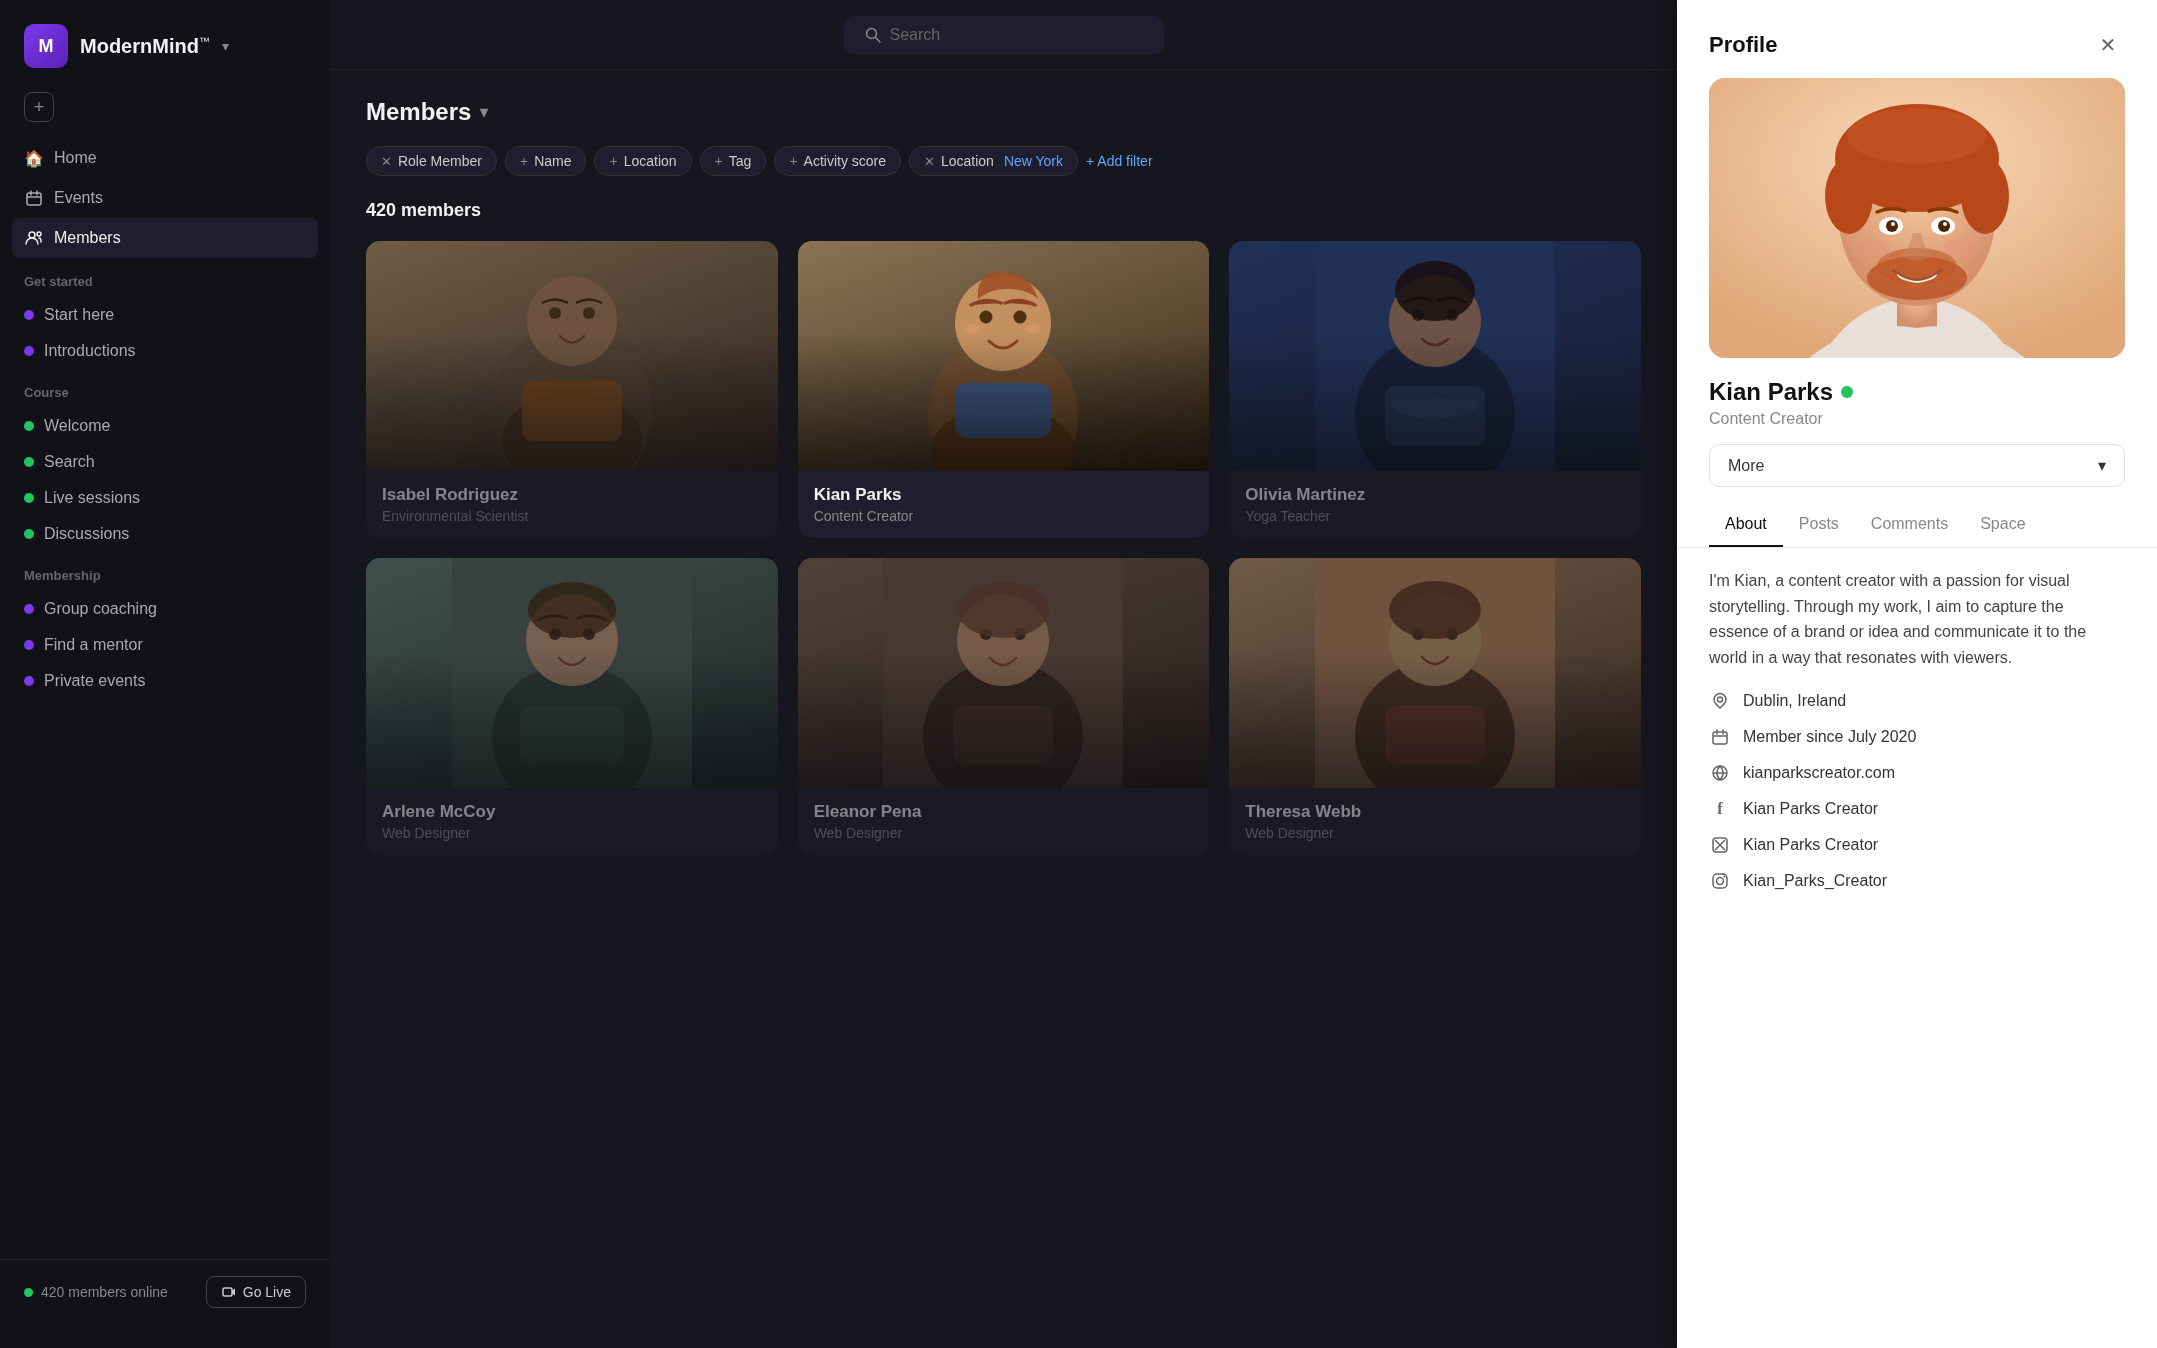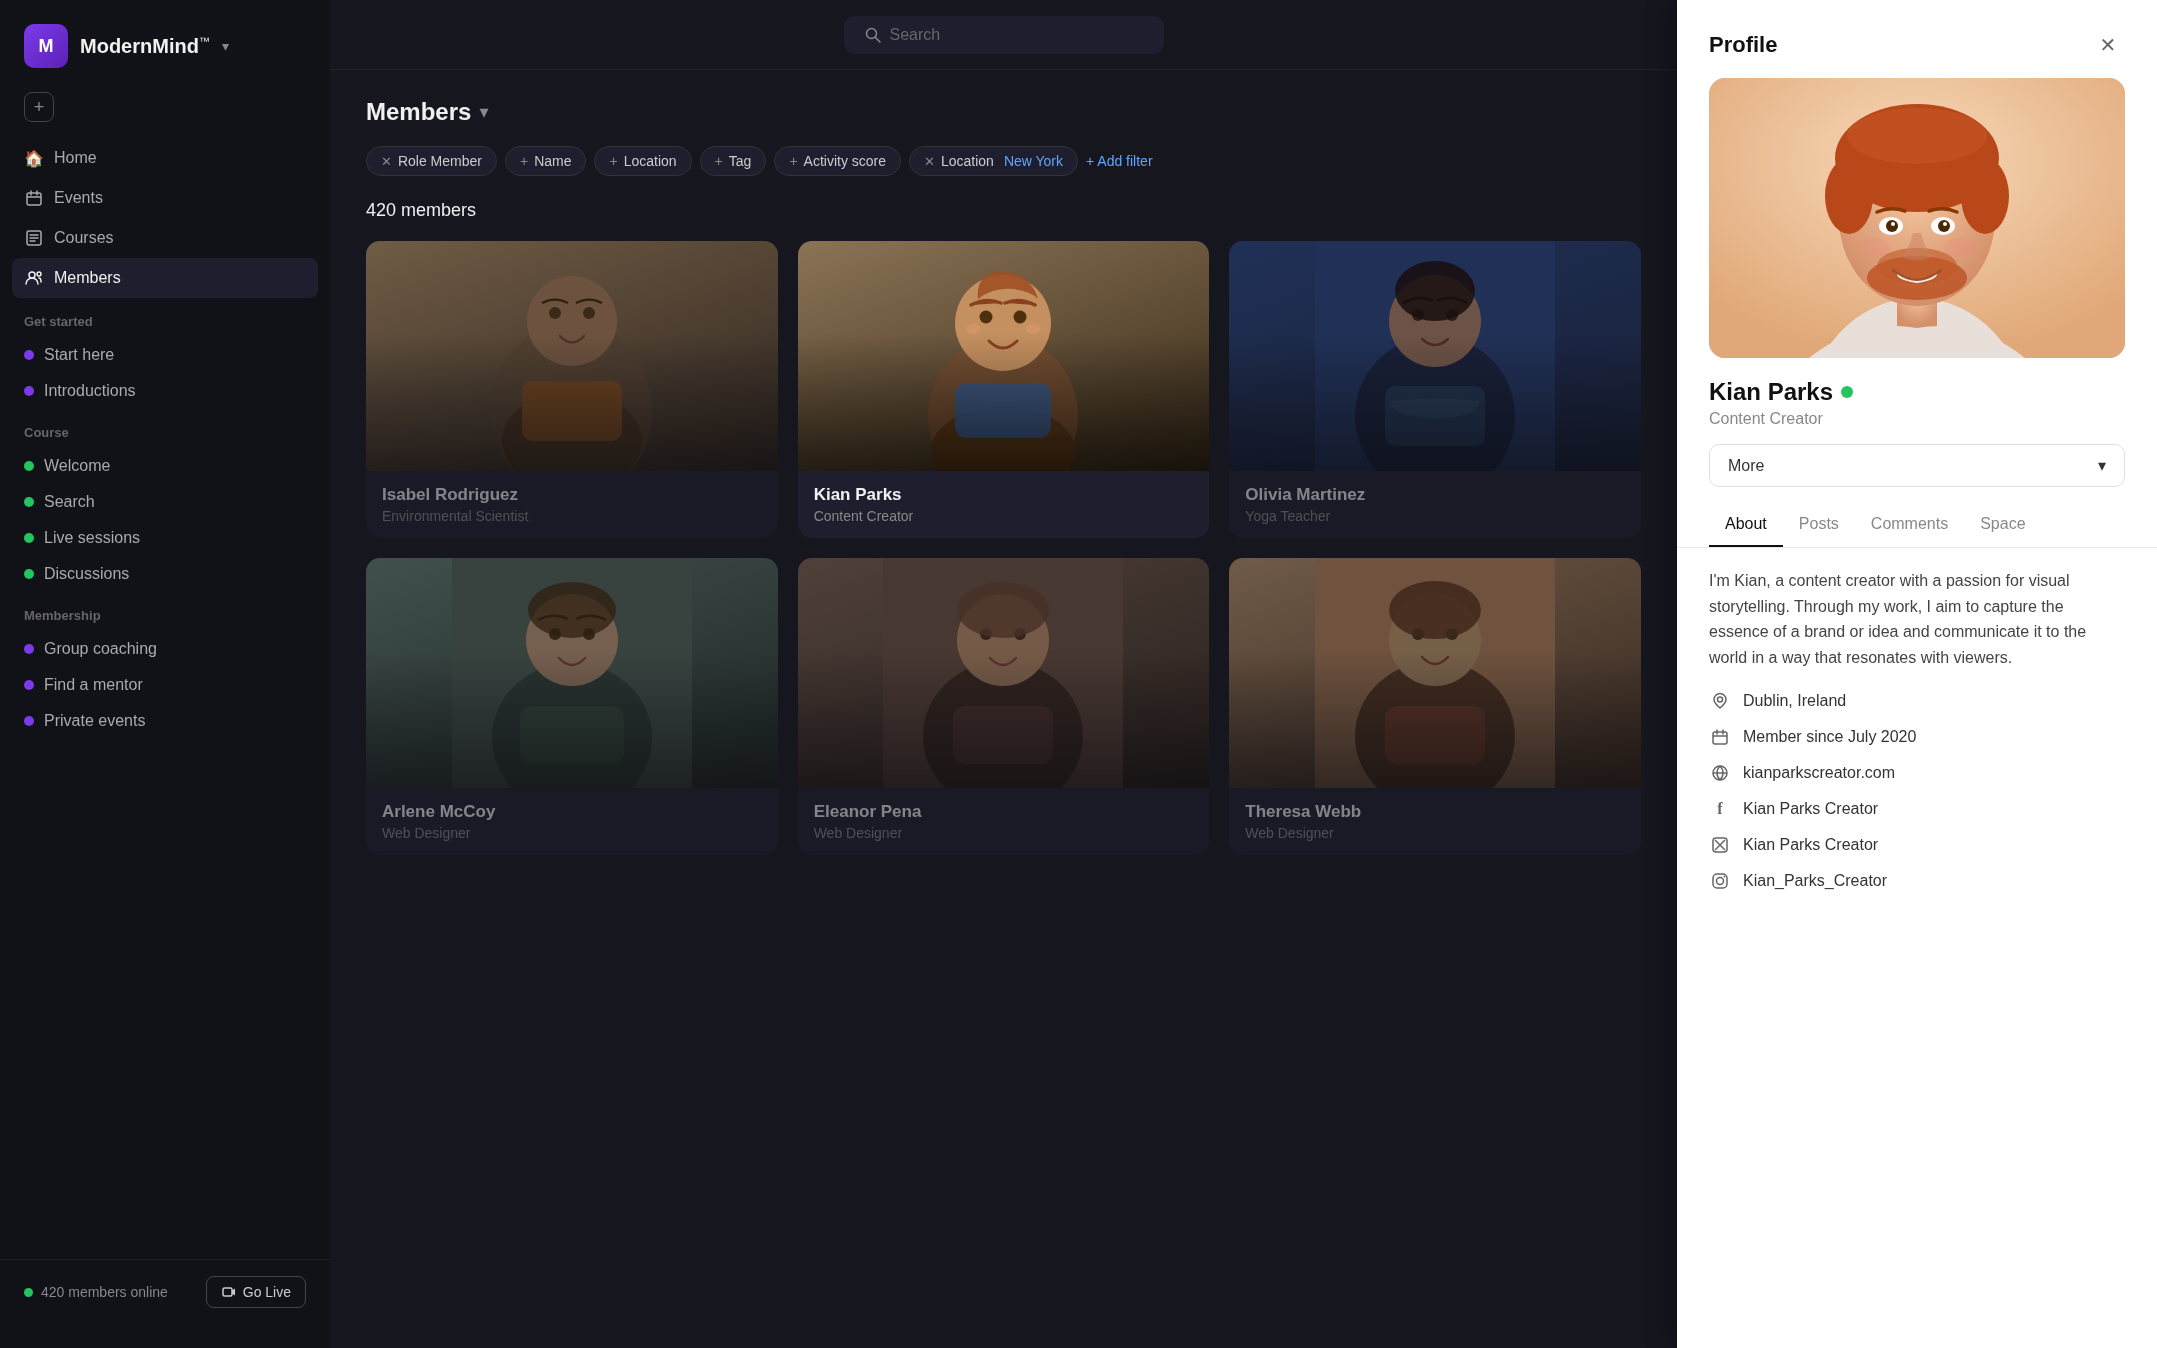--- a/index.html
+++ b/index.html
@@ -232,21 +232,21 @@
     .add-filter {
       display: flex;
       align-items: center;
       gap: 5px;
       color: #60a5fa;
       font-size: 14px;
       cursor: pointer;
     }
     .count-label {
       font-size: 18px;
-      font-weight: 400;
+      font-weight: 700;
       color: #f0f0f0;
       margin-bottom: 20px;
     }
     .members-grid {
       display: grid;
       grid-template-columns: repeat(3, 1fr);
       gap: 20px;
     }
     .member-card {
       border-radius: 14px;
@@ -466,31 +466,20 @@
     <div class="nav-item">
       <span class="nav-icon">
         <svg width="18" height="18" viewBox="0 0 18 18" fill="none">
             <rect x="2" y="4" width="14" height="12" rx="2" stroke="#aaa" stroke-width="1.5"></rect>
             <line x1="6" y1="2" x2="6" y2="6" stroke="#aaa" stroke-width="1.5" stroke-linecap="round"></line>
             <line x1="12" y1="2" x2="12" y2="6" stroke="#aaa" stroke-width="1.5" stroke-linecap="round"></line>
             <line x1="2" y1="8" x2="16" y2="8" stroke="#aaa" stroke-width="1.5"></line>
           </svg>
       </span>
       <span>Events</span>
-    </div>
-    <div class="nav-item">
-      <span class="nav-icon">
-        <svg width="18" height="18" viewBox="0 0 18 18" fill="none">
-            <rect x="2" y="2" width="14" height="14" rx="2" stroke="#aaa" stroke-width="1.5"></rect>
-            <line x1="5" y1="6" x2="13" y2="6" stroke="#aaa" stroke-width="1.5" stroke-linecap="round"></line>
-            <line x1="5" y1="9" x2="13" y2="9" stroke="#aaa" stroke-width="1.5" stroke-linecap="round"></line>
-            <line x1="5" y1="12" x2="10" y2="12" stroke="#aaa" stroke-width="1.5" stroke-linecap="round"></line>
-          </svg>
-      </span>
-      <span>Courses</span>
     </div>
     <div class="nav-item active">
       <span class="nav-icon">
         <svg width="18" height="18" viewBox="0 0 18 18" fill="none">
             <circle cx="7" cy="6" r="3" stroke="#f0f0f0" stroke-width="1.5"></circle>
             <path d="M1 15c0-3.314 2.686-6 6-6s6 2.686 6 6" stroke="#f0f0f0" stroke-width="1.5" stroke-linecap="round"></path>
             <circle cx="14" cy="5" r="2" stroke="#f0f0f0" stroke-width="1.5"></circle>
             <path d="M16 13c0-2.21-0.895-4-2-4" stroke="#f0f0f0" stroke-width="1.5" stroke-linecap="round"></path>
           </svg>
       </span>

